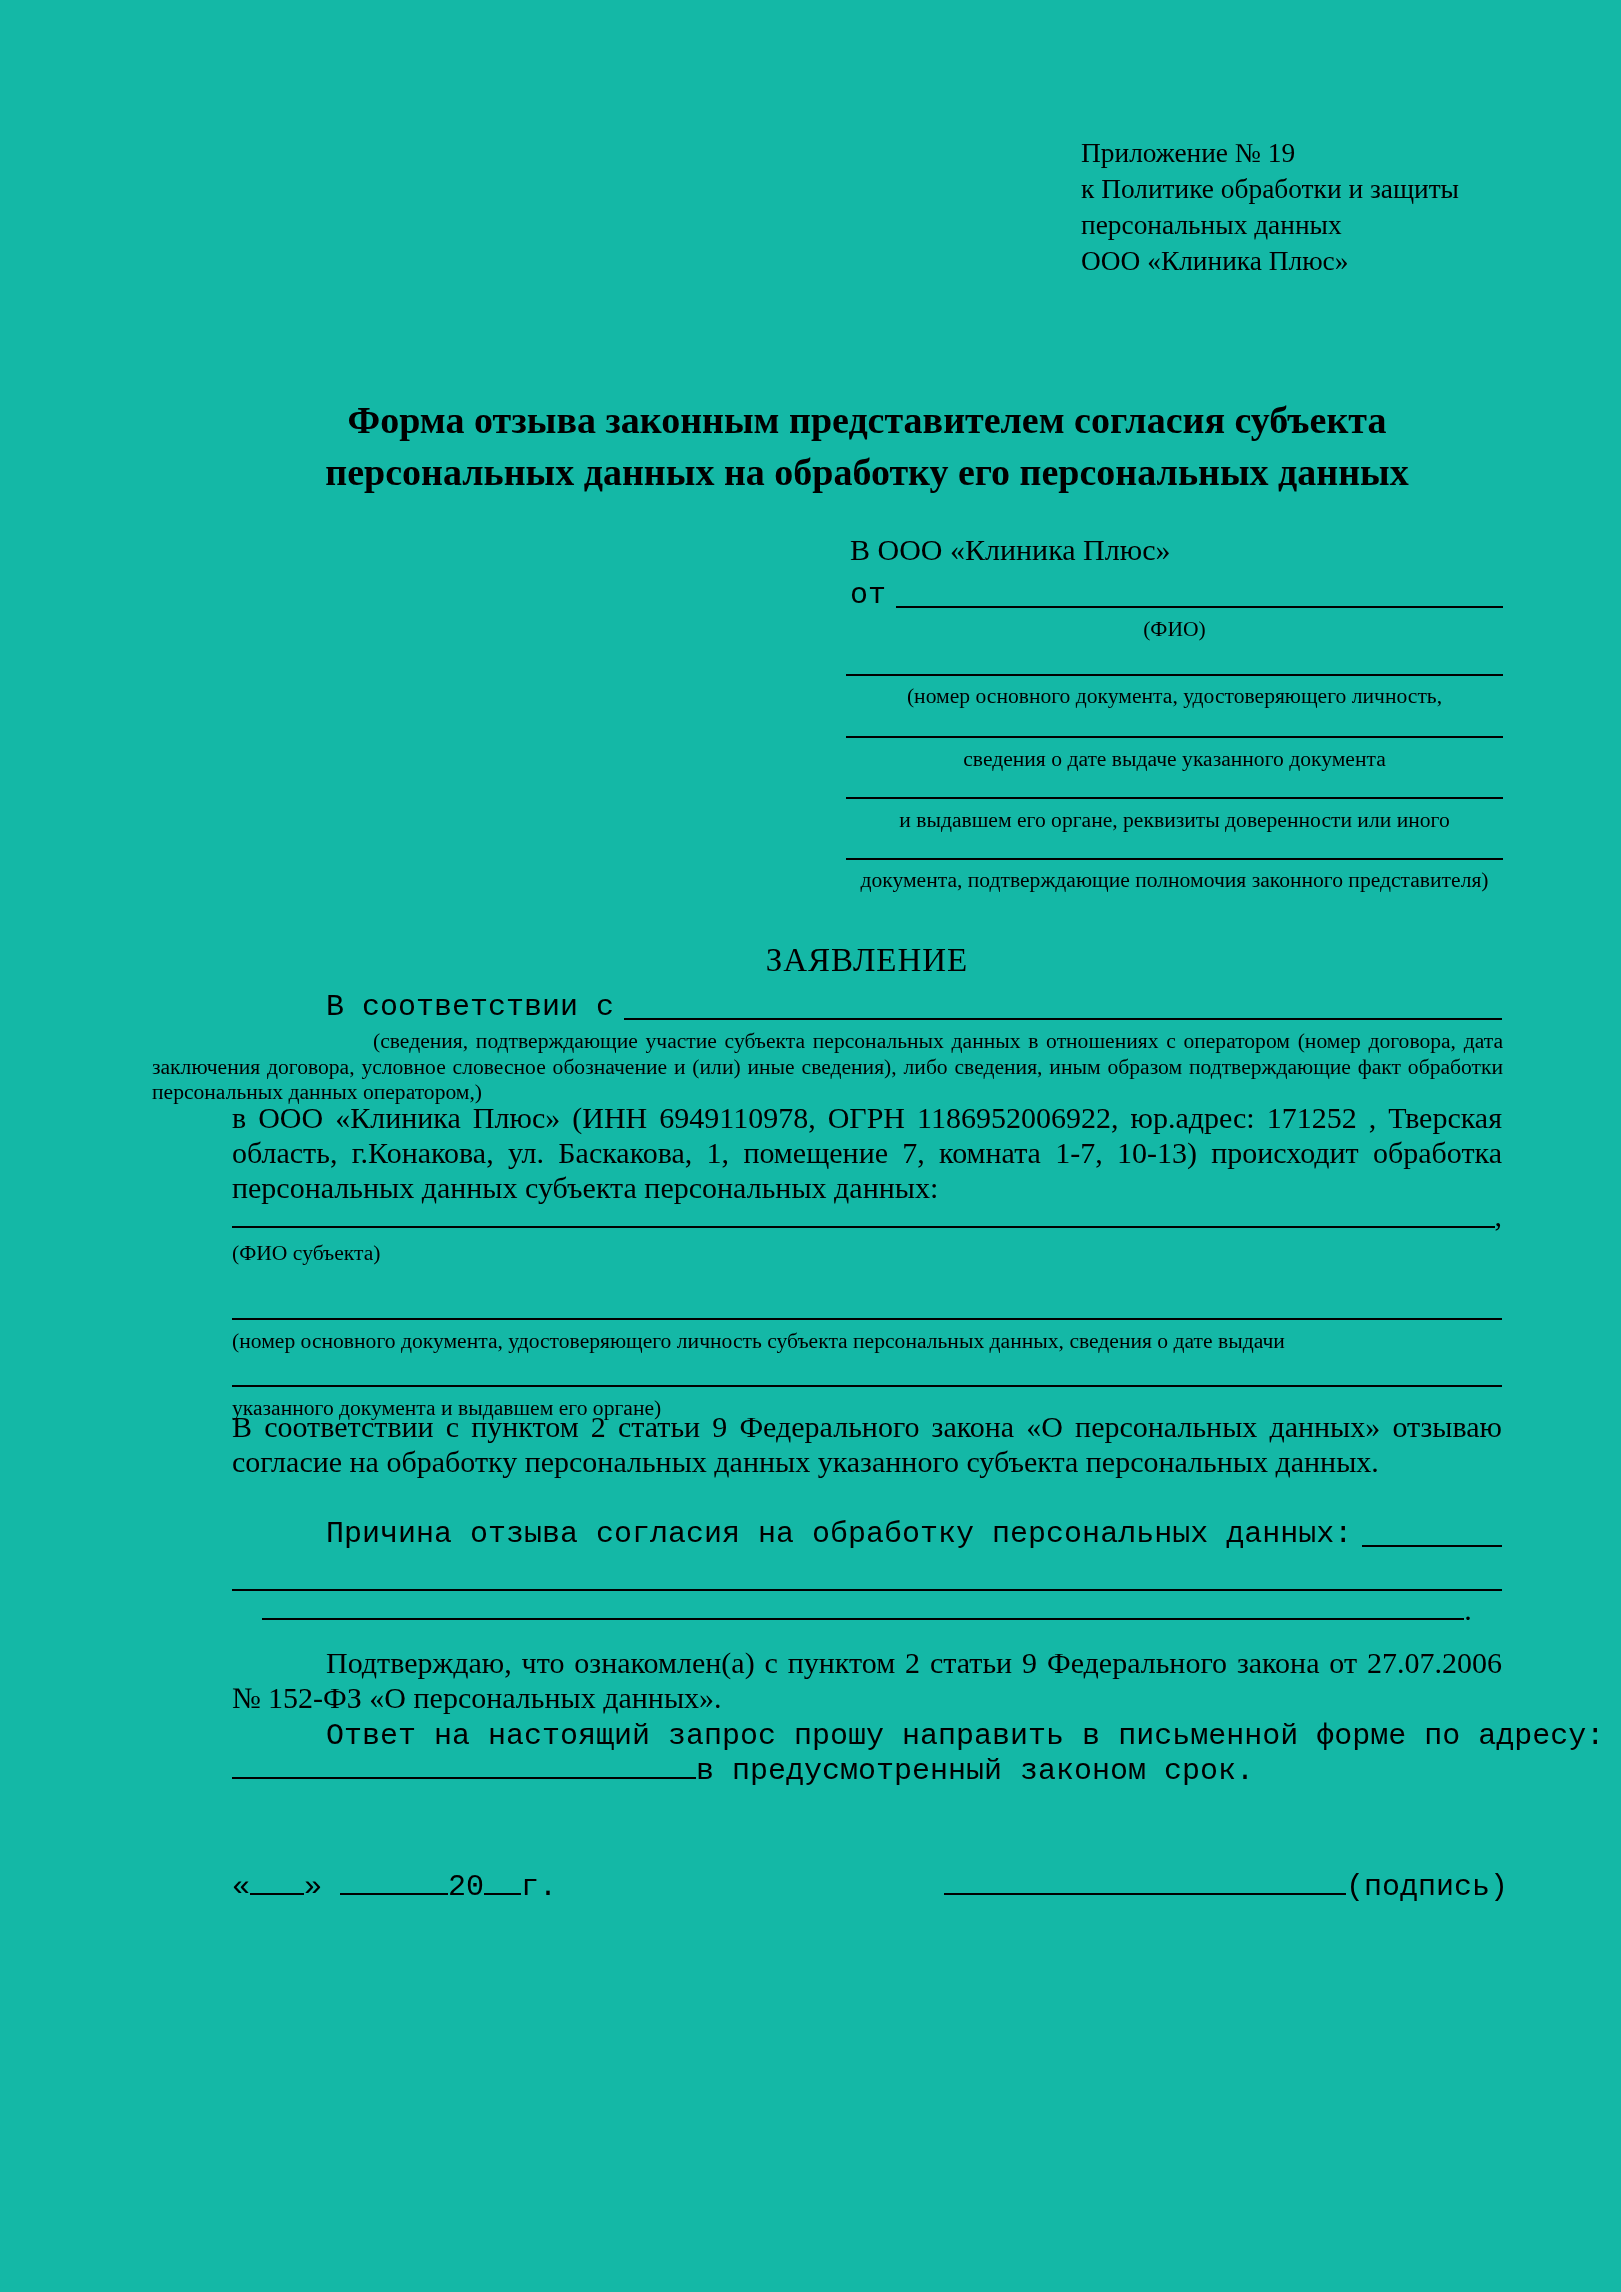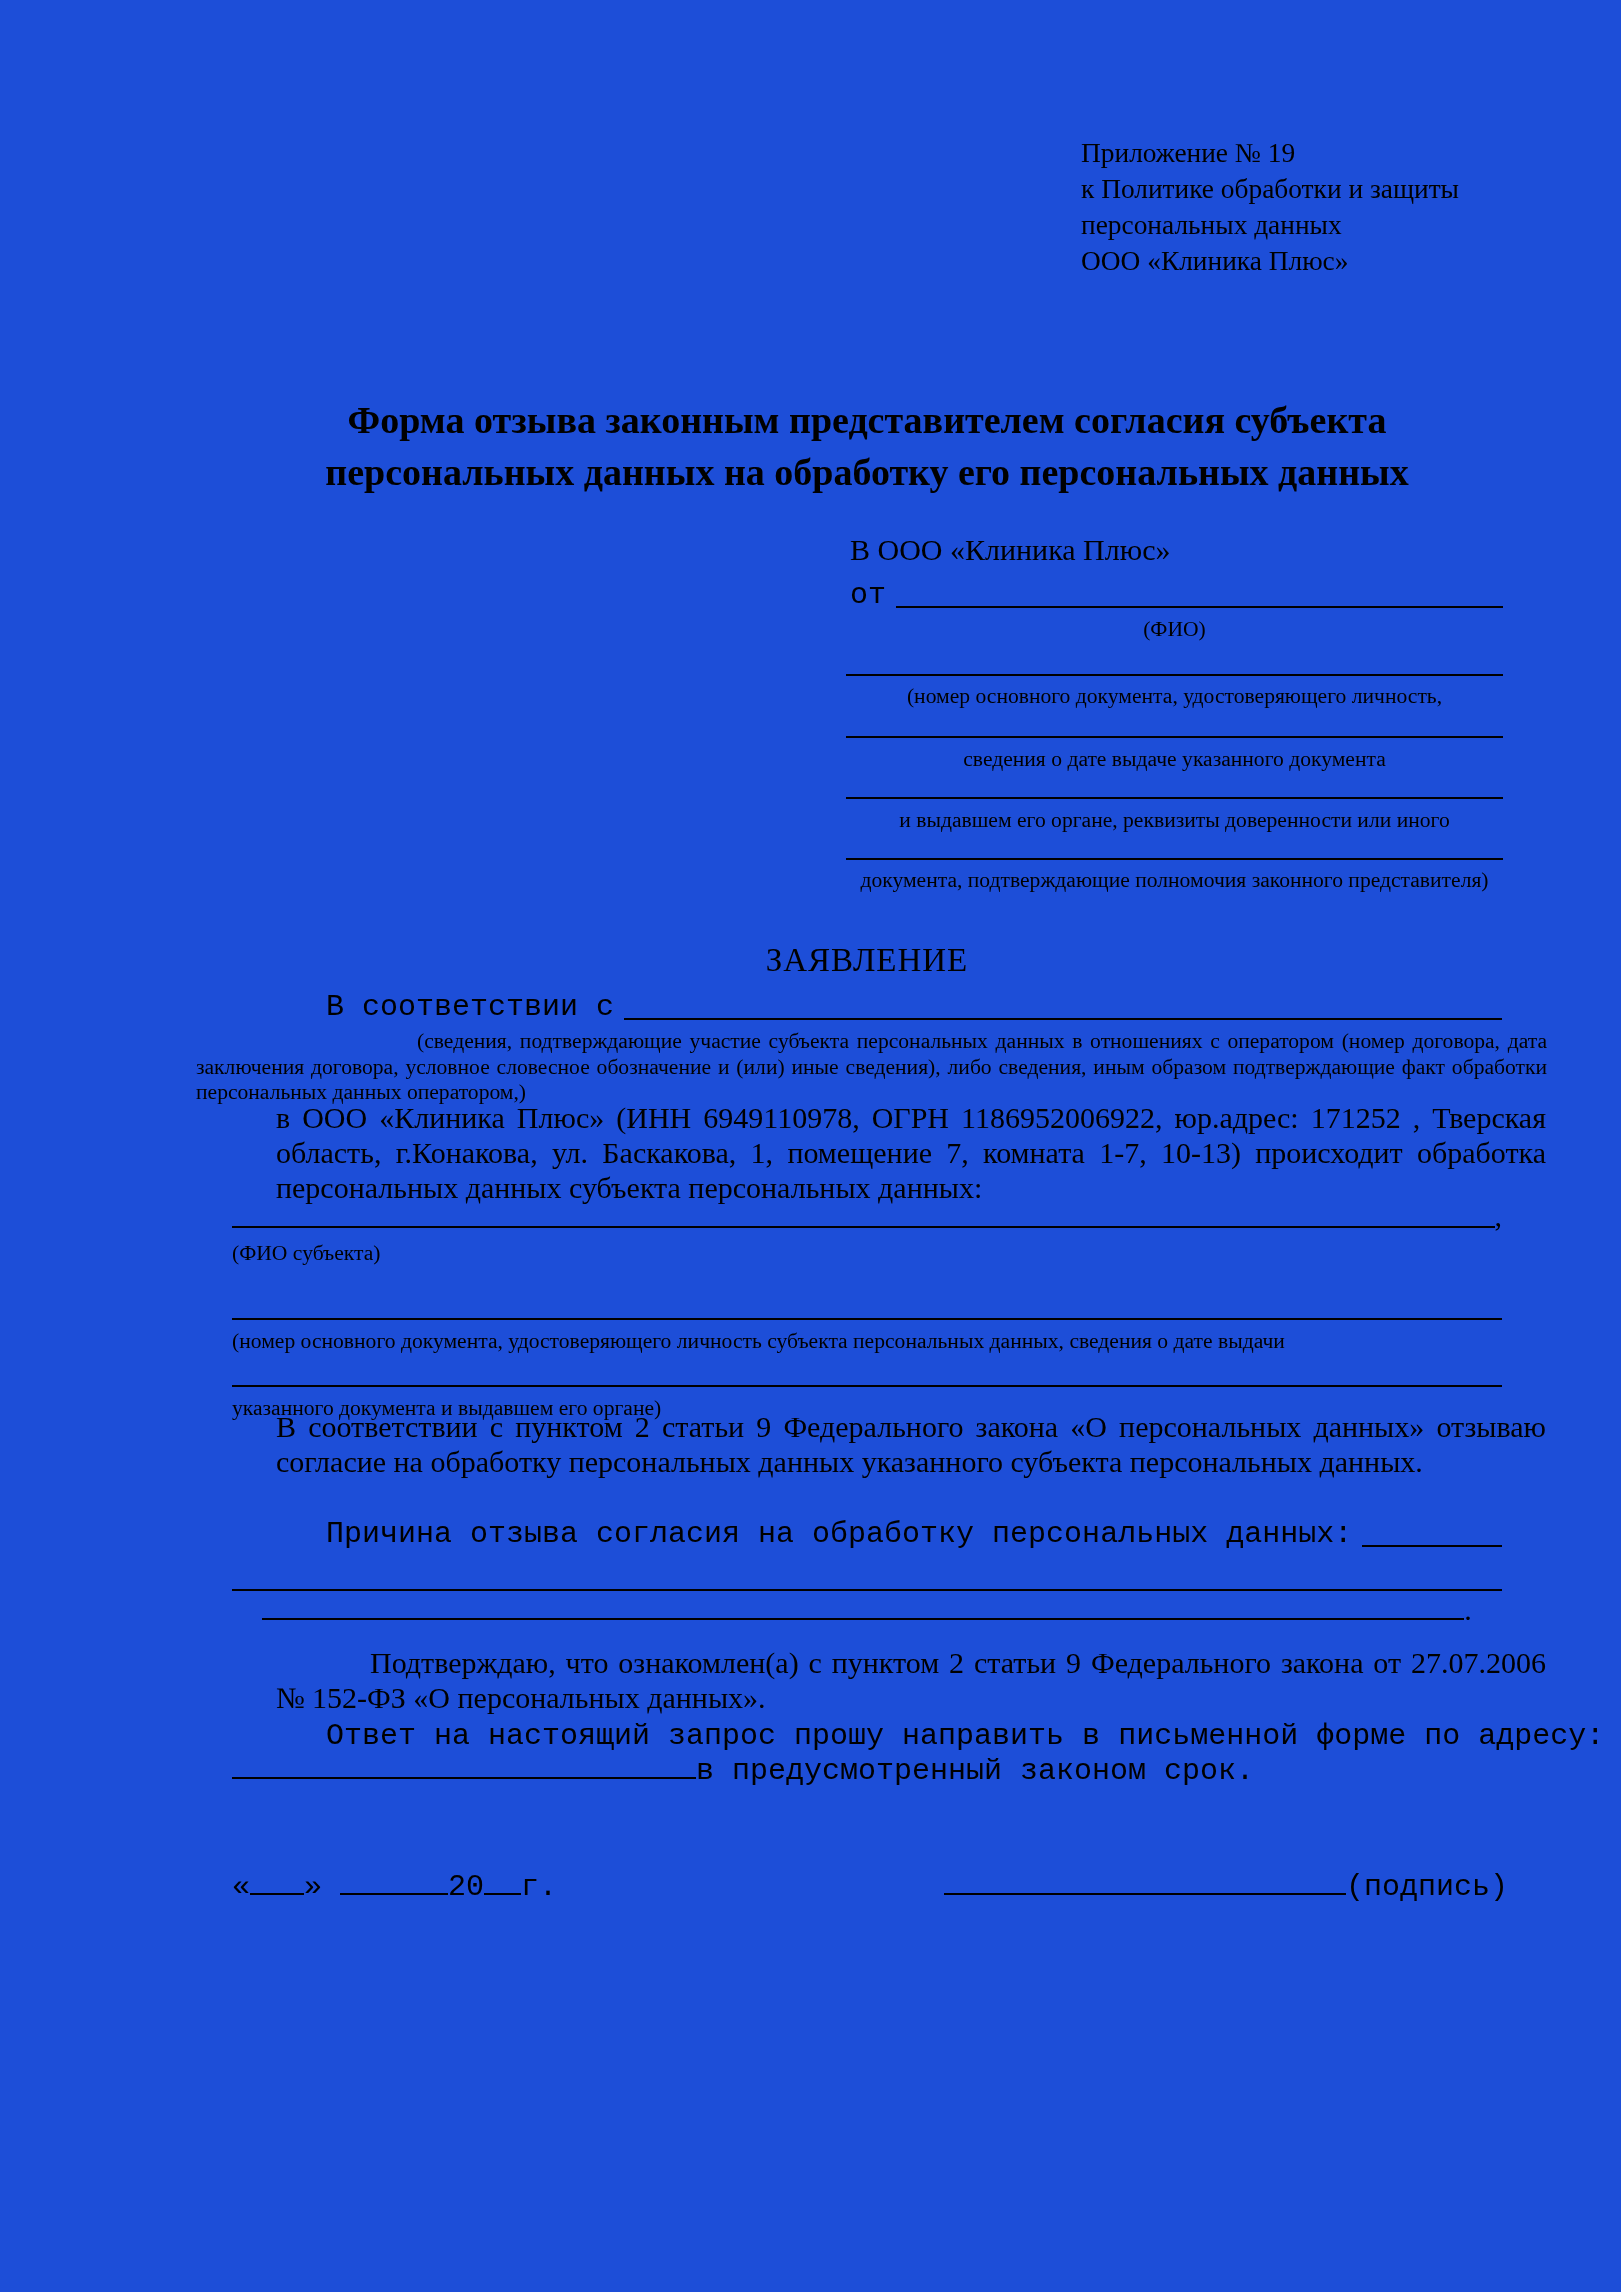--- a/index.html
+++ b/index.html
@@ -1,41 +1,41 @@
 <!DOCTYPE html>
 <html><head>
 <meta charset="utf-8">
 <style>
   html,body{margin:0;padding:0;background:#e8e8e8;}
   .page{
     position:relative;
     width:1621px;height:2293px;
     margin:0 auto;
-    background:#1d4ed8;
+    background:#14b8a6;
     font-family:"Liberation Serif","DejaVu Serif",serif;
     color:#000;
     overflow:hidden;
   }
   .abs{position:absolute;}
   .body-text{font-size:30px;line-height:35px;text-align:center;}
   .small-text{font-size:21.6px;line-height:25.5px;}
   .hdr{left:1081px;top:135px;font-size:27.4px;line-height:36px;white-space:nowrap;}
   .title{
     left:232px;top:394px;width:1270px;
     font-size:38px;line-height:52px;font-weight:bold;text-align:center;
   }
   .addr-to{left:850px;top:532px;white-space:nowrap;}
   .row{display:flex;align-items:flex-end;}
   .fl{flex:1;border-bottom:2.9px solid #000;margin-bottom:4.9px;min-width:29px;}
   .hr{position:absolute;height:0;border-top:2.9px solid #000;}
   .ub{display:inline-block;height:13.7px;border-bottom:2.9px solid #000;}
   .cap-addr{left:846px;width:657px;text-align:center;}
   .cap-main{left:232px;width:1270px;text-align:left;}
   .heading{left:232px;top:942px;width:1270px;text-align:center;font-size:33px;letter-spacing:1px;}
-  .just{text-align:justify;margin-left:44px;}
+  .just{text-align:justify;}
   .just-last{text-align:justify;text-align-last:justify;}
   .fineprint{left:152px;top:1029px;width:1351px;text-indent:221px;}
   .indent{text-indent:94px;}
   .nowrap{white-space:nowrap;font-family:Liberation Mono, monospace;}
 </style>
 </head>
 <body>
 
 <div class="page">
 

